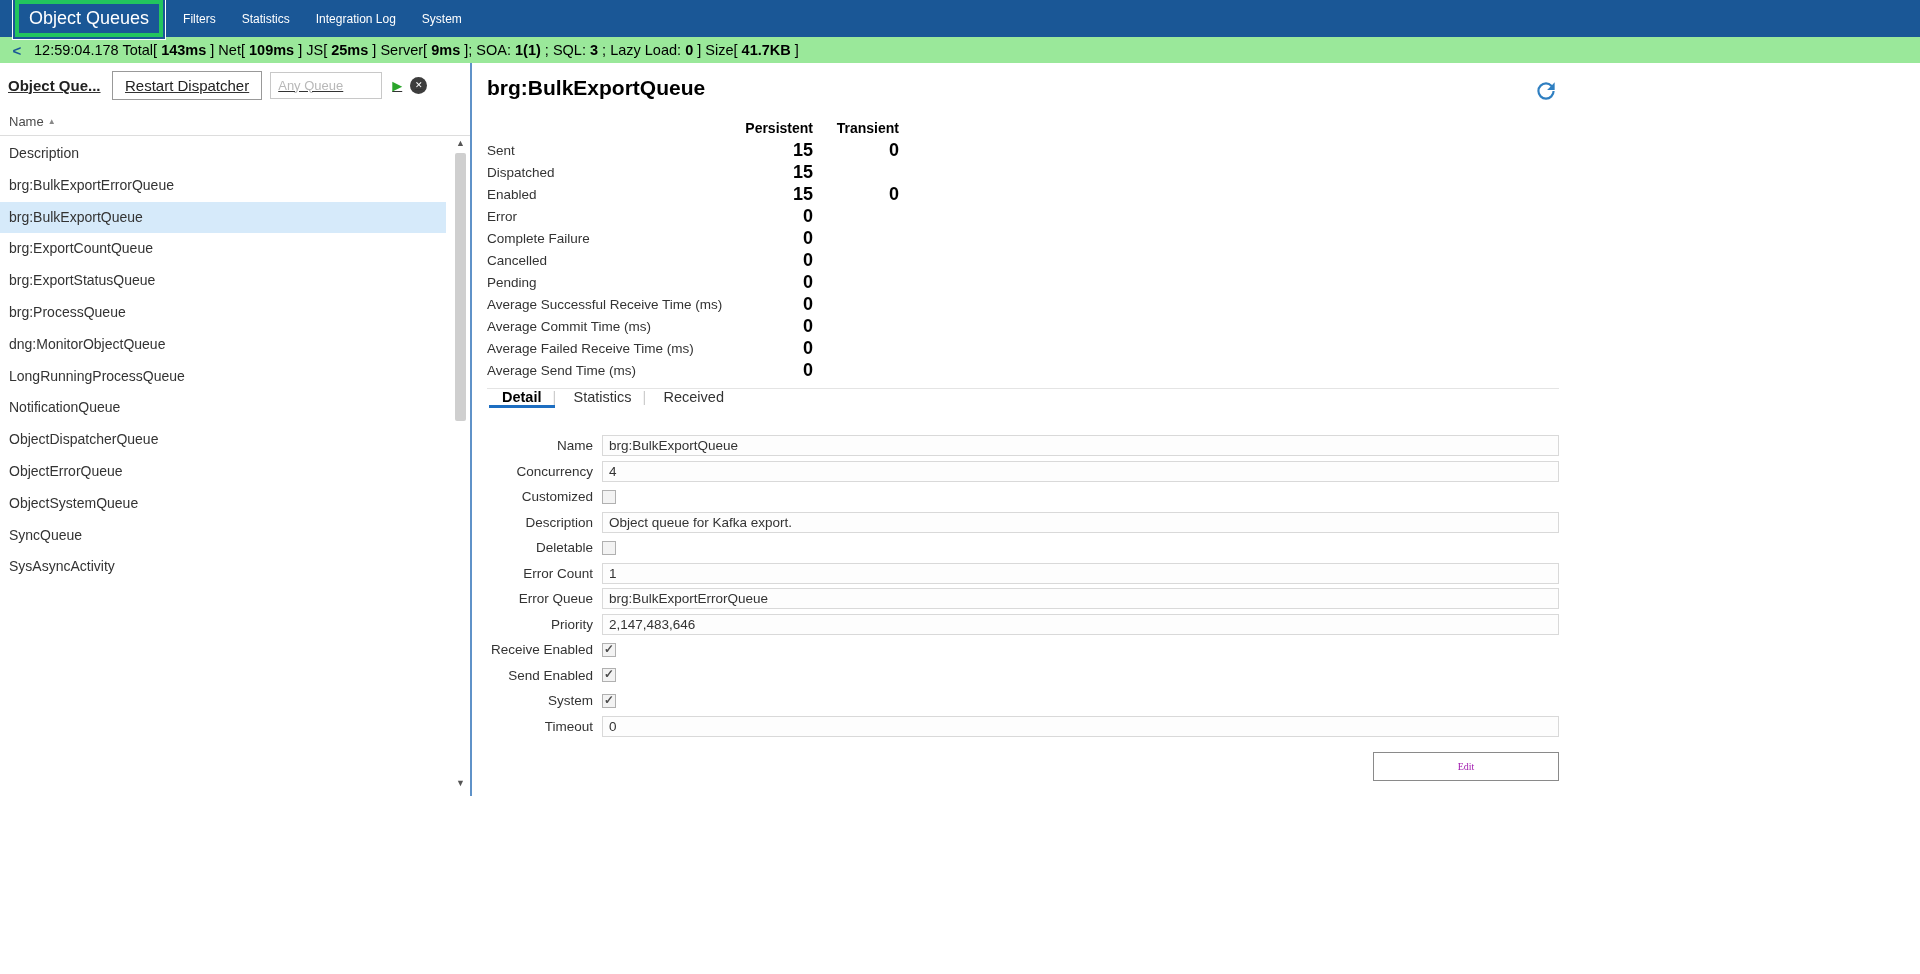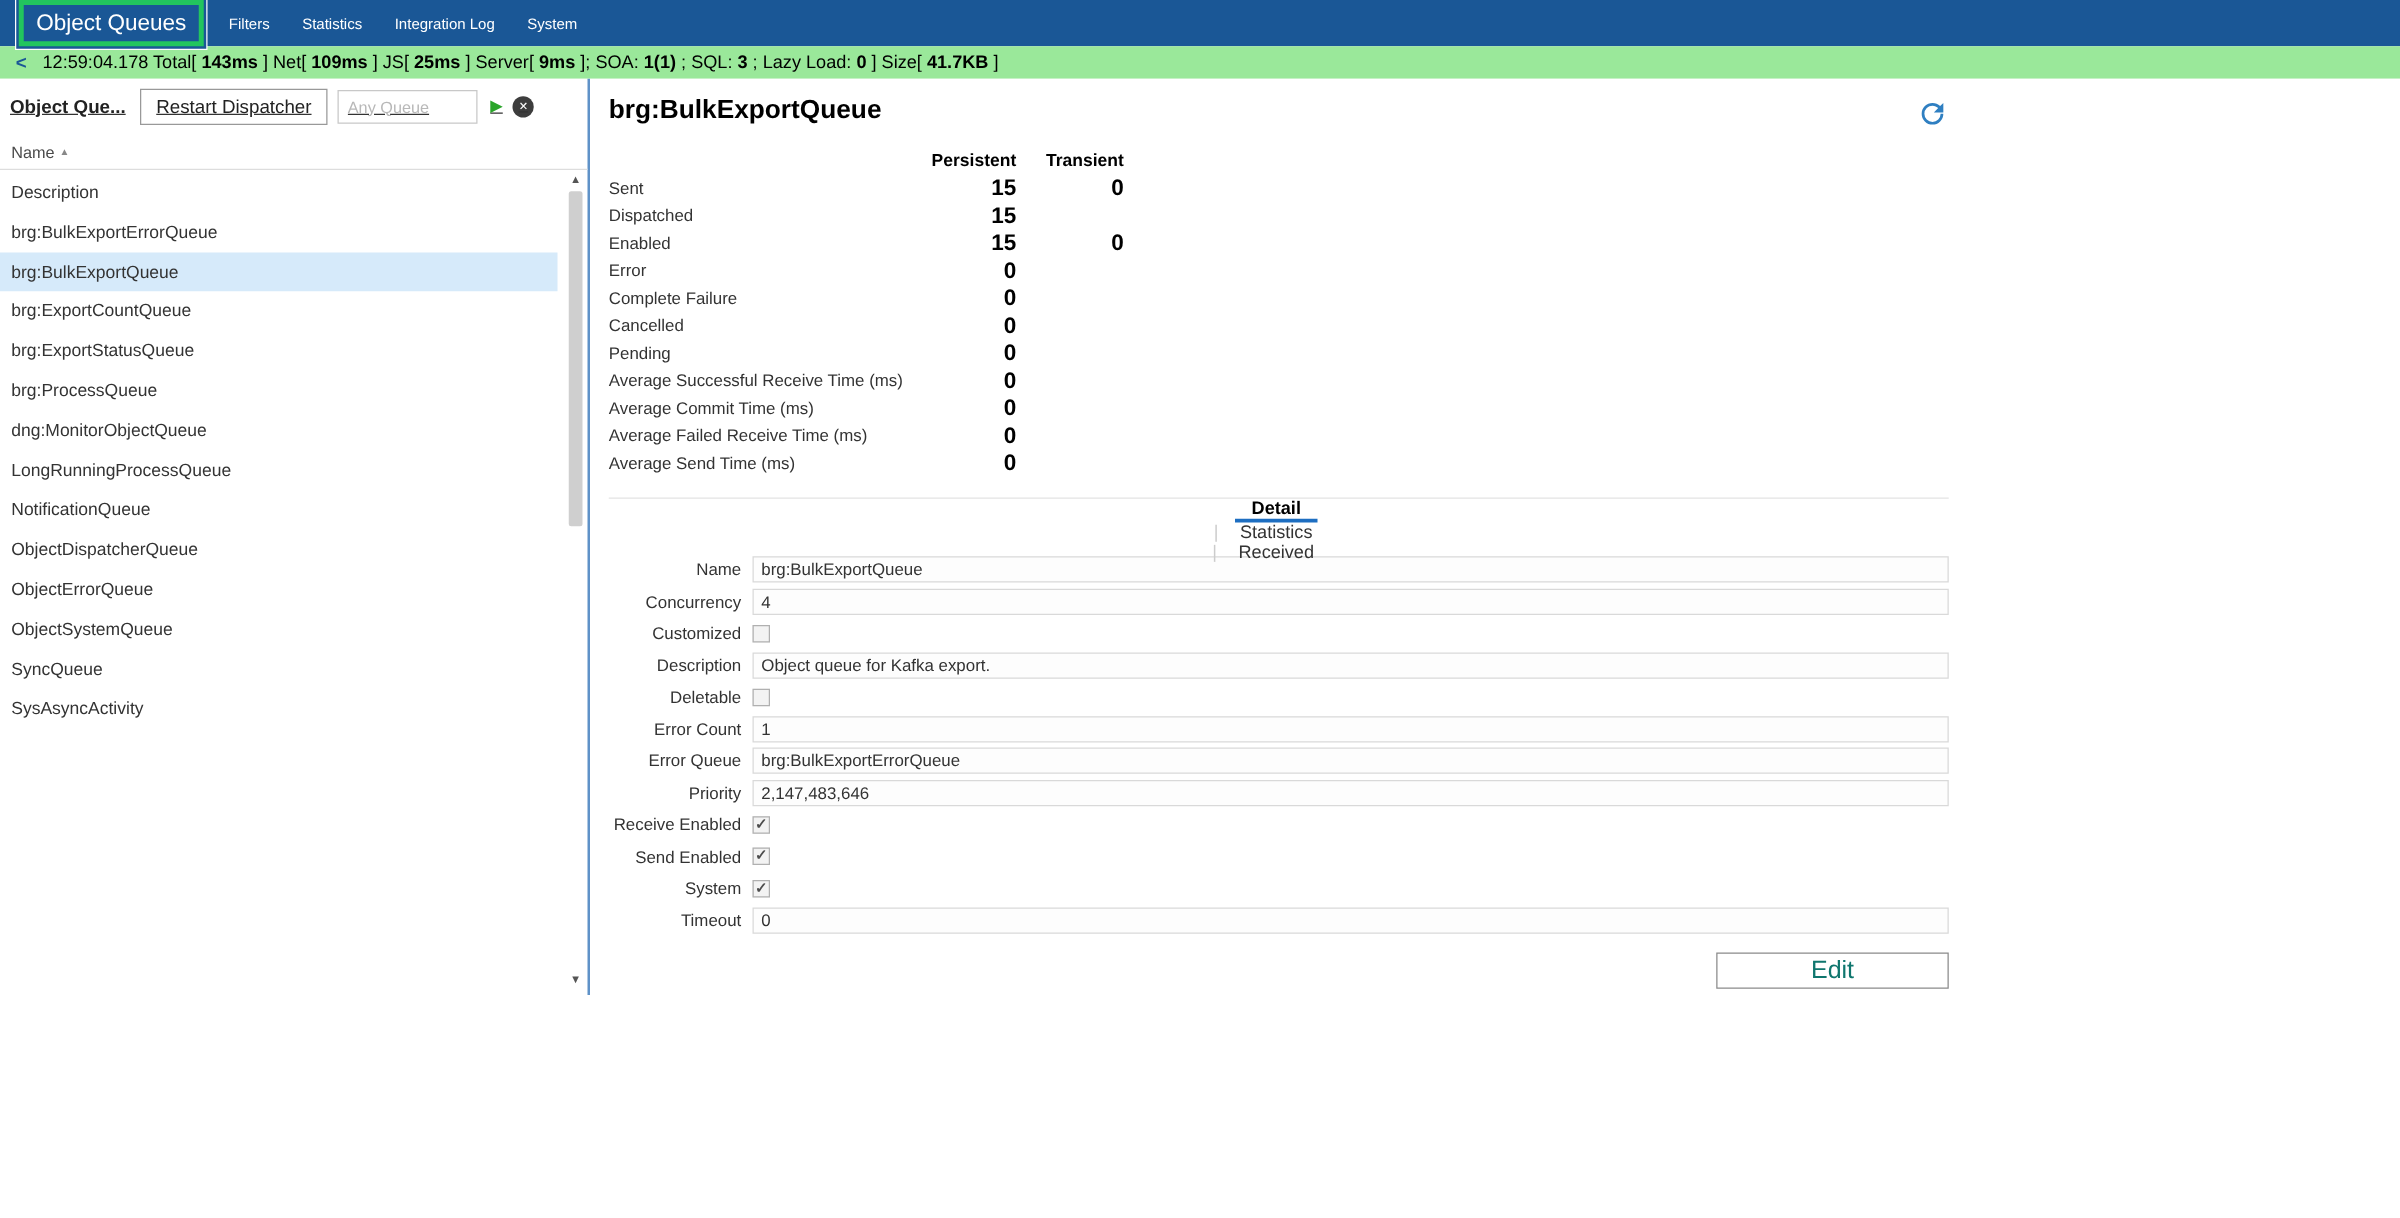--- a/index.html
+++ b/index.html
@@ -53,36 +53,36 @@
   .detail-header { display:flex; justify-content:space-between; align-items:flex-start; }
   .detail-title { font-size:21px; font-weight:bold; color:#000; }
   .refresh { cursor:pointer; margin-top:2px; line-height:0; }
 
   .stats { margin-top:13px; }
   .stat-row { display:grid; grid-template-columns:248px 78px 86px; align-items:center; height:22px; }
   .stat-label { font-size:13.5px; color:#333; }
   .stat-val { text-align:right; font-weight:bold; font-size:18px; color:#000; }
   .stat-row.head .stat-val { font-size:14px; }
 
-  .tabs { margin-top:17px; border-top:1px solid #e4e4e4; display:flex; align-items:center; height:35px; padding-left:2px;flex-direction:column; }
+  .tabs { margin-top:7px; border-top:1px solid #e4e4e4; display:flex; align-items:flex-start; height:35px; padding-left:2px; }
   .tab { display:flex; align-items:center; padding:0 13px; margin-right:6px; font-size:14.5px; color:#333; cursor:pointer; position:relative; }
   .tab:not(:first-child)::before { content:"|"; color:#ccc; position:absolute; left:-8px; font-weight:normal; }
   .tab.active { font-weight:bold; color:#000; border-bottom:3px solid #1d6ec1; }
 
   .form { margin-top:12px; display:flex; flex-direction:column; gap:4.5px; }
   .form-row { display:grid; grid-template-columns:106px 1fr; gap:9px; align-items:center; min-height:21px; }
   .form-label { text-align:right; font-size:13.5px; color:#333; white-space:nowrap; }
   .form-ctrl { display:flex; align-items:center; }
   .text-input { border:1px solid #d9d9d9; background:#fdfdfd; height:21px; line-height:19px; padding:0 6px; font-size:13.5px; color:#333; flex:1; white-space:nowrap; overflow:hidden; }
   .checkbox { display:none; width:14px; height:14px; border:1px solid #b0b0b0; background:#f3f3f3; position:relative; cursor:default; flex:none; }
   .checkbox.shown { display:inline-block; }
   .checkbox.checked::after { content:"✓"; position:absolute; top:-2px; left:1px; font-size:12px; color:#4d4d4d; font-weight:bold; }
 
   .edit-row { display:flex; justify-content:flex-end; margin-top:15px; }
-  .edit-btn { width:186px; height:29px; background:#fff; border:1px solid #8a8a8a; font-family:Liberation Sans, sans-serif; font-size:20px; color:#0f766e; cursor:pointer; }
+  .edit-btn { width:186px; height:29px; background:#fff; border:1px solid #8a8a8a; font-family:Liberation Serif, serif; font-size:10px; color:#a21caf; cursor:pointer; }
 </style>
 </head>
 <body>
 
 <nav class="topnav">
   <div class="nav-items">
 
       <div class="nav-item active">Object Queues</div>
 
       <div class="nav-item">Filters</div>

